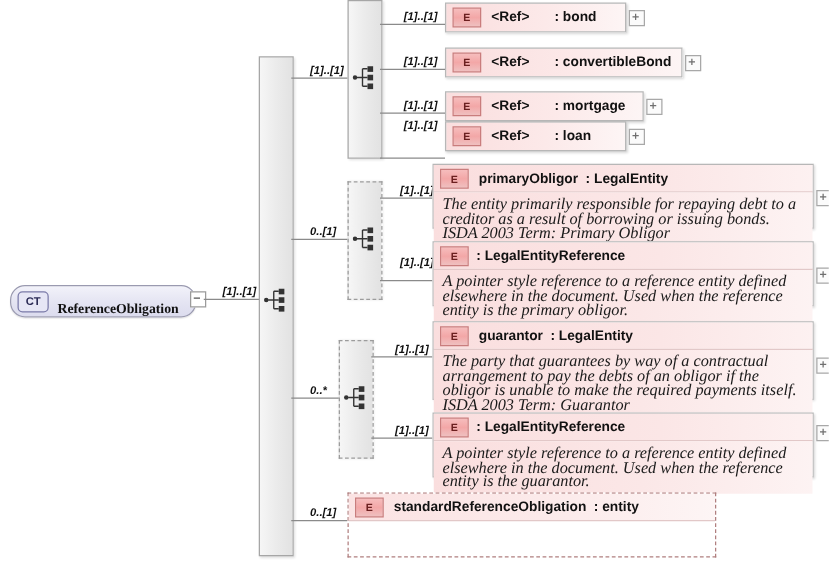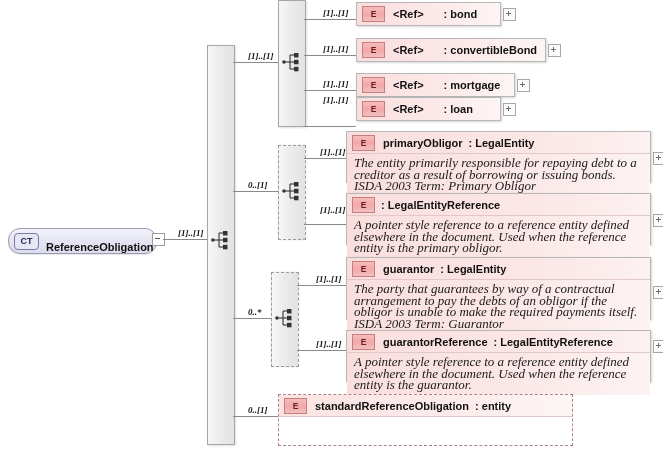--- a/index.html
+++ b/index.html
@@ -24,21 +24,21 @@
   
   .hline {
     position: absolute;
     height: 0;
     border-top: 1px solid #8a8a8a;
   }
 
   
   .card {
     position: absolute;
-    font-family: Liberation Serif, serif;
+    font-family: Liberation Sans, sans-serif;
     font-style: italic;
     font-weight: bold;
     font-size: 9px;
     color: #111111;
     white-space: nowrap;
     letter-spacing: 0px;
   }
 
   
   .ct-box {
@@ -65,21 +65,21 @@
     font-family: "Liberation Sans", sans-serif;
     font-size: 9px;
     font-weight: bold;
     color: #2a2a55;
     display: flex;
     align-items: center;
     justify-content: center;
     flex: none;
   }
   .ct-label {
-    font-family: Liberation Sans, sans-serif;
+    font-family: Liberation Serif, serif;
     font-size: 11px;
     font-weight: bold;
     color: #111111;
     margin-left: 7px;
     white-space: nowrap;
     margin-top: 12px;
   }
   .ct-minus {
     position: absolute;
     left: 152px;
@@ -365,21 +365,20 @@
     </div>
     <div class="e-desc">The party that guarantees by way of a contractual arrangement to pay the debts of an obligor if the obligor is unable to make the required payments itself. ISDA 2003 Term: Guarantor</div>
   </div>
   <div class="plus" style="left:653px; top:286px;"></div>
 
   <div class="hline" style="left:297px; top:350px; width:49px;"></div>
   <div class="card" style="left:316px; top:339px;">[1]..[1]</div>
   <div class="ebox hasdesc" style="left:346px; top:330px; width:305px; height:52px;">
     <div class="ebox-head">
       <span class="e-badge">E</span>
-      <span class="e-name">guarantorReference</span>
       <span class="e-type" style="margin-left:6px;">: LegalEntityReference</span>
     </div>
     <div class="e-desc">A pointer style reference to a reference entity defined elsewhere in the document. Used when the reference entity is the guarantor.</div>
   </div>
   <div class="plus" style="left:653px; top:340px;"></div>
 
   <div class="ebox optional hasdesc" style="left:278px; top:394px; width:295px; height:52px;">
     <div class="ebox-head">
       <span class="e-badge">E</span>
       <span class="e-name">standardReferenceObligation</span>

